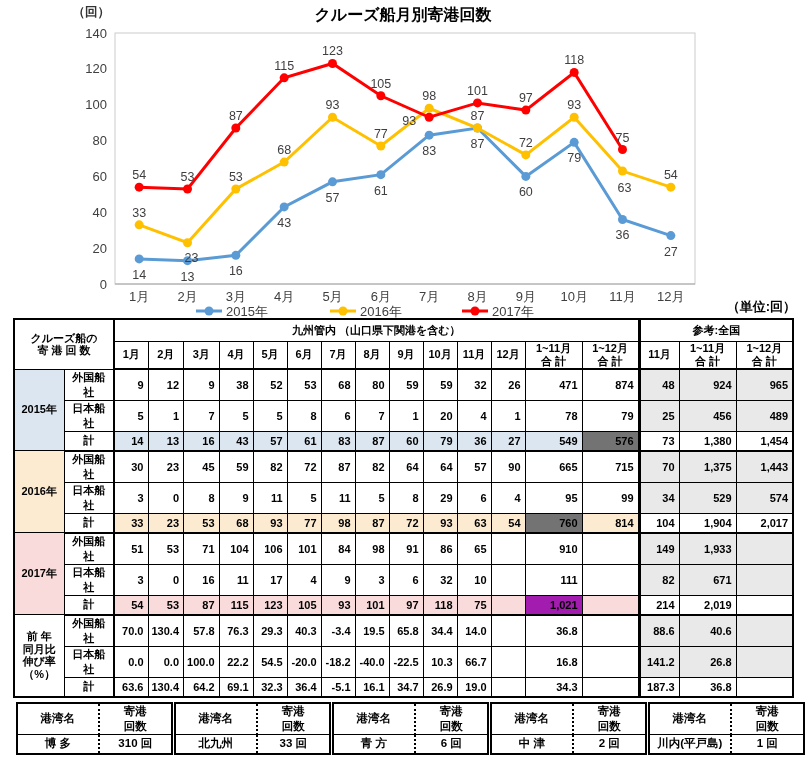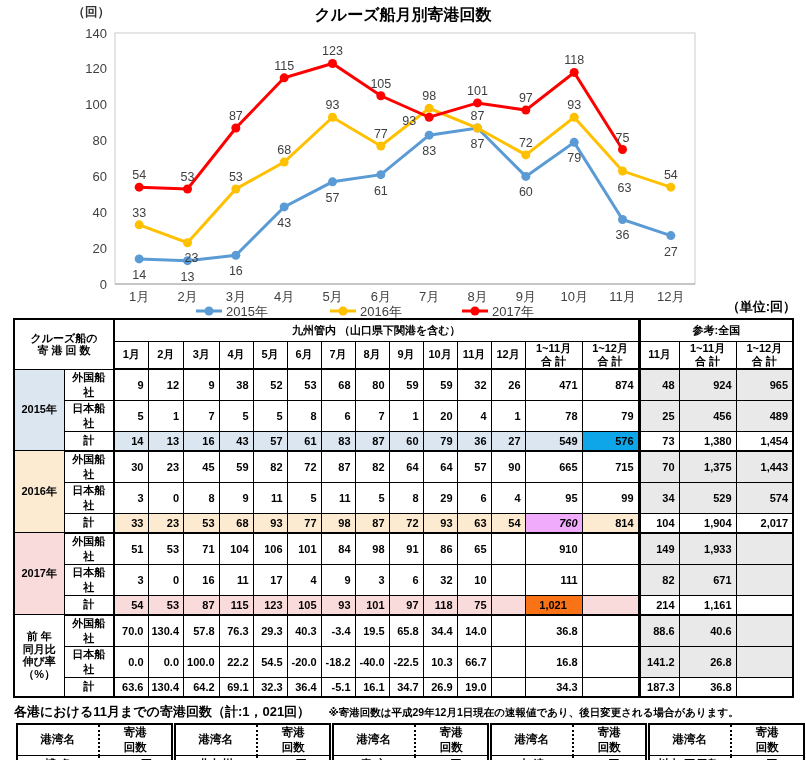--- a/index.html
+++ b/index.html
@@ -247,21 +247,21 @@
         <td class="num" style="background: rgb(220, 230, 241);">43</td>
         <td class="num" style="background: rgb(220, 230, 241);">57</td>
         <td class="num" style="background: rgb(220, 230, 241);">61</td>
         <td class="num" style="background: rgb(220, 230, 241);">83</td>
         <td class="num" style="background: rgb(220, 230, 241);">87</td>
         <td class="num" style="background: rgb(220, 230, 241);">60</td>
         <td class="num" style="background: rgb(220, 230, 241);">79</td>
         <td class="num" style="background: rgb(220, 230, 241);">36</td>
         <td class="num" style="background: rgb(220, 230, 241);">27</td>
         <td class="num" style="background: rgb(220, 230, 241);">549</td>
-        <td class="num" style="background: #0ea5e9;">576</td>
+        <td class="num" style="background: #737373;">576</td>
         <td class="num bN">73</td>
         <td class="num">1,380</td>
         <td class="num">1,454</td>
       </tr>
       <tr>
         <th class="pre" rowspan="3" style="background: rgb(252, 234, 209);">2016年</th>
         <th>外国船社</th>
         <td class="num bM">30</td>
         <td class="num">23</td>
         <td class="num">45</td>
@@ -307,21 +307,21 @@
         <td class="num" style="background: rgb(252, 234, 209);">53</td>
         <td class="num" style="background: rgb(252, 234, 209);">68</td>
         <td class="num" style="background: rgb(252, 234, 209);">93</td>
         <td class="num" style="background: rgb(252, 234, 209);">77</td>
         <td class="num" style="background: rgb(252, 234, 209);">98</td>
         <td class="num" style="background: rgb(252, 234, 209);">87</td>
         <td class="num" style="background: rgb(252, 234, 209);">72</td>
         <td class="num" style="background: rgb(252, 234, 209);">93</td>
         <td class="num" style="background: rgb(252, 234, 209);">63</td>
         <td class="num" style="background: rgb(252, 234, 209);">54</td>
-        <td class="num" style="background: #f0abfc; font-style: italic;">760</td>
+        <td class="num" style="background: #737373;">760</td>
         <td class="num" style="background: rgb(252, 234, 209);">814</td>
         <td class="num bN">104</td>
         <td class="num">1,904</td>
         <td class="num">2,017</td>
       </tr>
       <tr>
         <th class="pre" rowspan="3" style="background: rgb(250, 219, 219);">2017年</th>
         <th>外国船社</th>
         <td class="num bM">51</td>
         <td class="num">53</td>
@@ -368,24 +368,24 @@
         <td class="num" style="background: rgb(250, 219, 219);">87</td>
         <td class="num" style="background: rgb(250, 219, 219);">115</td>
         <td class="num" style="background: rgb(250, 219, 219);">123</td>
         <td class="num" style="background: rgb(250, 219, 219);">105</td>
         <td class="num" style="background: rgb(250, 219, 219);">93</td>
         <td class="num" style="background: rgb(250, 219, 219);">101</td>
         <td class="num" style="background: rgb(250, 219, 219);">97</td>
         <td class="num" style="background: rgb(250, 219, 219);">118</td>
         <td class="num" style="background: rgb(250, 219, 219);">75</td>
         <td class="num" style="background: rgb(250, 219, 219);"></td>
-        <td class="num" style="background: #f97316; text-align: center;">1,021</td>
+        <td class="num" style="background: #a21caf;">1,021</td>
         <td class="num" style="background: rgb(250, 219, 219);"></td>
         <td class="num bN">214</td>
-        <td class="num">1,161</td>
+        <td class="num">2,019</td>
         <td class="num"></td>
       </tr>
       <tr>
         <th class="pre" rowspan="3">前 年
 同月比
 伸び率
 （%）</th>
         <th>外国船社</th>
         <td class="num bM">70.0</td>
         <td class="num">130.4</td>
@@ -442,24 +442,20 @@
         <td class="num">34.3</td>
         <td class="num"></td>
         <td class="num bN">187.3</td>
         <td class="num">36.8</td>
         <td class="num"></td>
       </tr>
     </tbody>
 </table>
 
 <div class="notes">
-  <div>
-    <span class="ports-title">各港における11月までの寄港回数（計:1，021回）</span>
-    <span class="ports-note">※寄港回数は平成29年12月1日現在の速報値であり、後日変更される場合があります。</span>
-  </div>
 </div>
 
 <div class="ports-row" id="ports-row">
     <table class="port-table">
       <thead>
         <tr>
           <th class="pname">港湾名</th>
           <th class="pcount">寄港回数</th>
         </tr>
       </thead>

